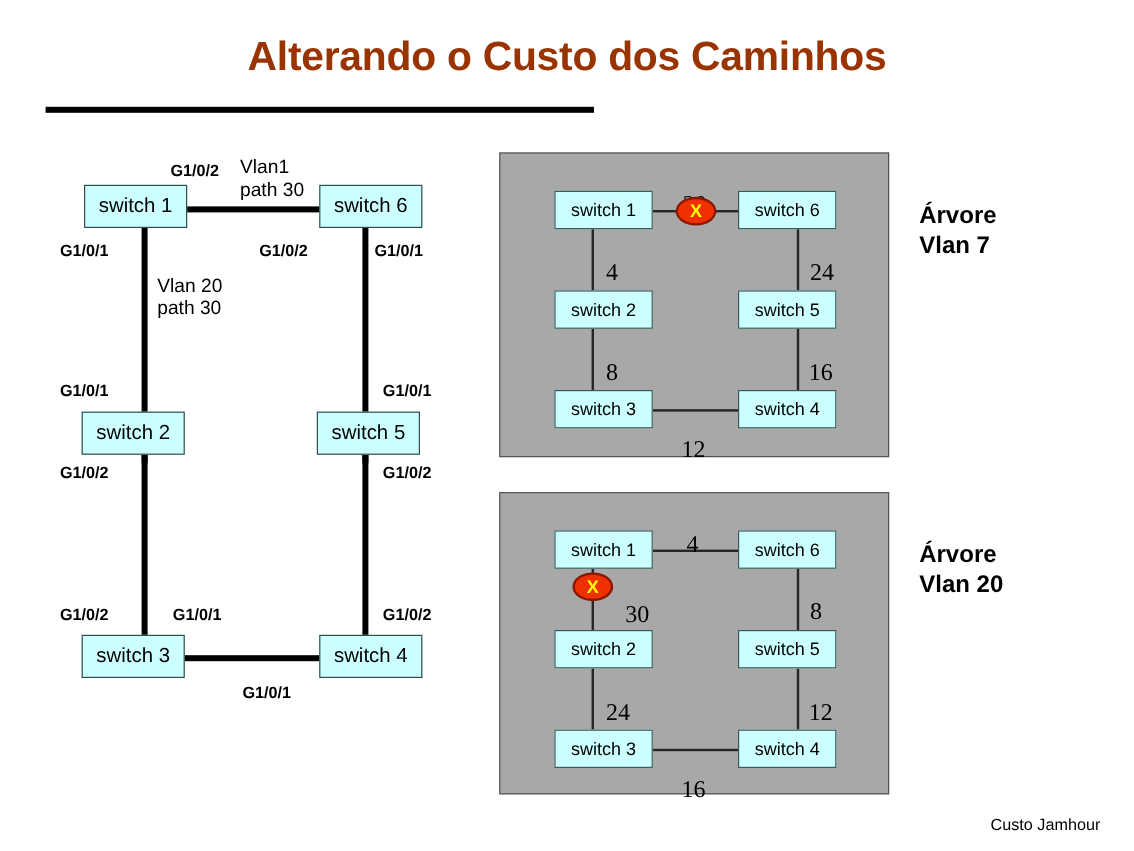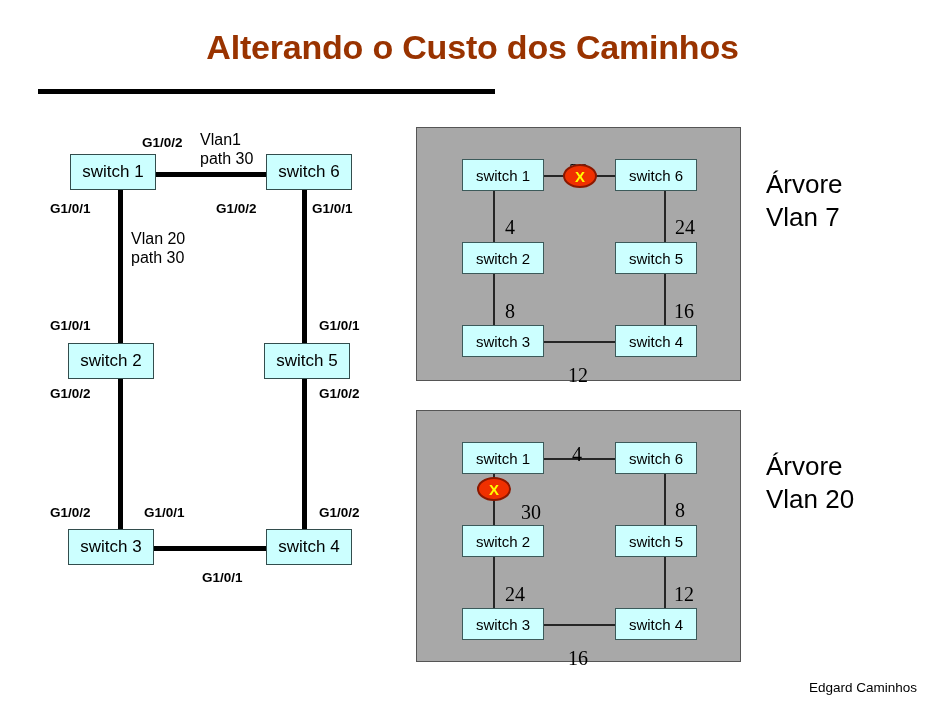--- a/index.html
+++ b/index.html
@@ -117,24 +117,25 @@
     justify-content: center;
     color: #ffff00;
     font-size: 15px;
     font-weight: bold;
     z-index: 8;
   }
 
   
   .tree-caption {
     position: absolute;
-    font-size: 26px;
+    font-size: 20px;
     color: #000000;
     line-height: 1.25;
     white-space: nowrap;
+    font-weight: bold;
   }
 
   
   #footer-credit {
     position: absolute;
     right: 28px;
     bottom: 14px;
     font-size: 13.5px;
     color: #000000;
   }
@@ -275,13 +276,13 @@
   <div class="cost" style="left:151px; top:216px;">16</div>
 
   <div class="block-marker" style="left:60px; top:66px;">X</div>
 </div>
 
 <div class="tree-caption" style="left:766px; top:450px;">
   <div>Árvore</div>
   <div>Vlan 20</div>
 </div>
 
-<div id="footer-credit">Edgard Caminhos</div>
+<div id="footer-credit">Custo Jamhour</div>
 
 </body></html>

